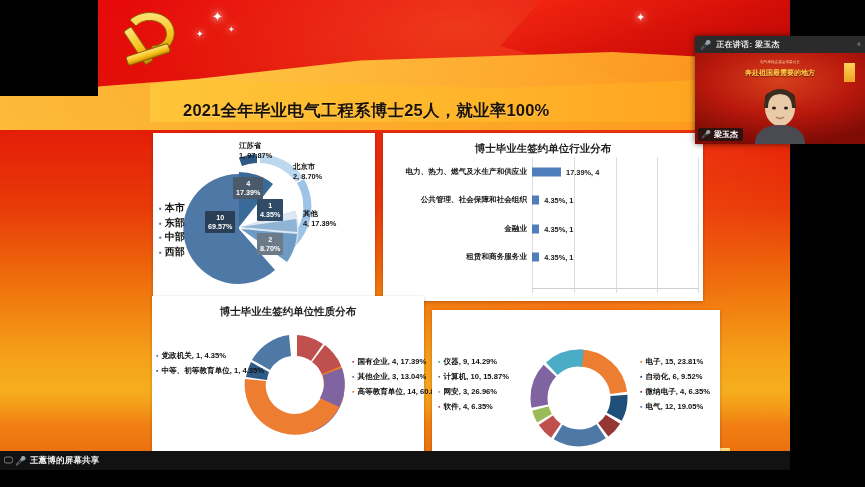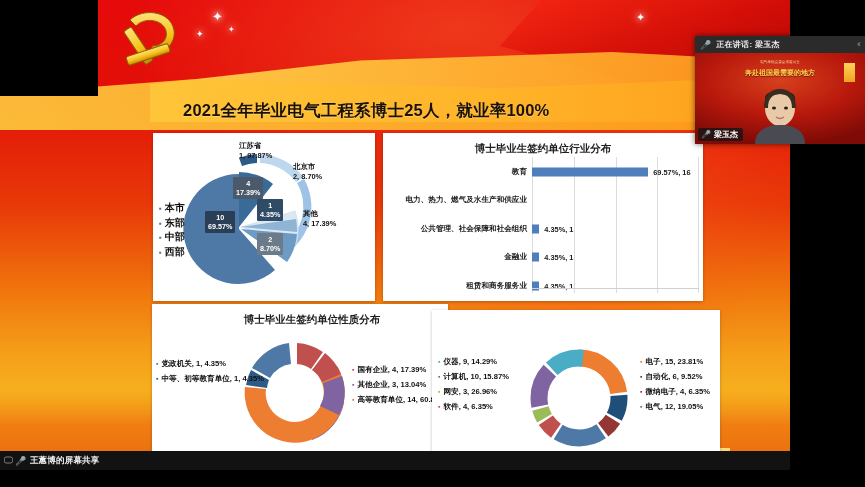--- a/index.html
+++ b/index.html
@@ -48,21 +48,21 @@
   .slide-title{position:absolute;left:183px;top:100px;z-index:6;
     font-size:16.5px;font-weight:bold;color:#1b1205;letter-spacing:.2px;
     text-shadow:0 1px 0 rgba(255,255,255,.28);white-space:nowrap;}
 
   
   .card{position:absolute;background:#fff;z-index:6;box-shadow:0 1px 3px rgba(0,0,0,.25);}
   .card .card-title{text-align:center;font-weight:bold;color:#1f1f1f;}
 
   .card.c1{left:153px;top:133px;width:222px;height:168px;}
   .card.c2{left:383px;top:133px;width:320px;height:168px;}
-  .card.c3{left:152px;top:304px;width:272px;height:162px;padding-left:24px;}
+  .card.c3{left:152px;top:296px;width:272px;height:162px;}
   .card.c4{left:432px;top:310px;width:288px;height:162px;}
 
   .c2 .card-title,.c3 .card-title,.c4 .card-title{font-size:10.5px;padding-top:9px;}
 
   
   .c1 .pie-wrap{position:relative;width:100%;height:100%;}
   .c1 .legend{position:absolute;left:6px;top:68px;font-size:10px;color:#111;line-height:13.5px;font-weight:bold;}
   .c1 .legend div::before{content:"\25AA";color:#4472a8;margin-right:3px;font-size:8px;}
   .c1 .sub-title{position:absolute;left:0;right:0;bottom:6px;text-align:center;
      font-size:12px;font-weight:bold;color:#222;}
@@ -211,28 +211,25 @@
       <div class="card-title">博士毕业生签约单位行业分布</div>
       <div class="grid">
         <i style="left:0%"></i>
           <i style="left:25%"></i>
           <i style="left:50%"></i>
           <i style="left:75%"></i>
           <i style="left:99.5%"></i>
       </div>
       <div class="bars">
         <div class="brow">
-          <div class="bname">教育</div>
+          <div class="bname">电力、热力、燃气及水生产和供应业</div>
           <div class="btrack">
-              <div class="bfill" style="width:69.57%"></div>
-            <div class="bval" style="left:calc(69.57% + 5px)">69.57%, 16</div>
+              <div class="bfill" style="width:17.39%"></div>
+            <div class="bval" style="left:calc(17.39% + 5px)">17.39%, 4</div>
             </div>
-        </div>
-        <div class="brow">
-          <div class="bname">电力、热力、燃气及水生产和供应业</div>
         </div>
         <div class="brow">
           <div class="bname">公共管理、社会保障和社会组织</div>
           <div class="btrack">
               <div class="bfill" style="width:4.35%"></div>
             <div class="bval" style="left:calc(4.35% + 5px)">4.35%, 1</div>
             </div>
         </div>
         <div class="brow">
           <div class="bname">金融业</div>

